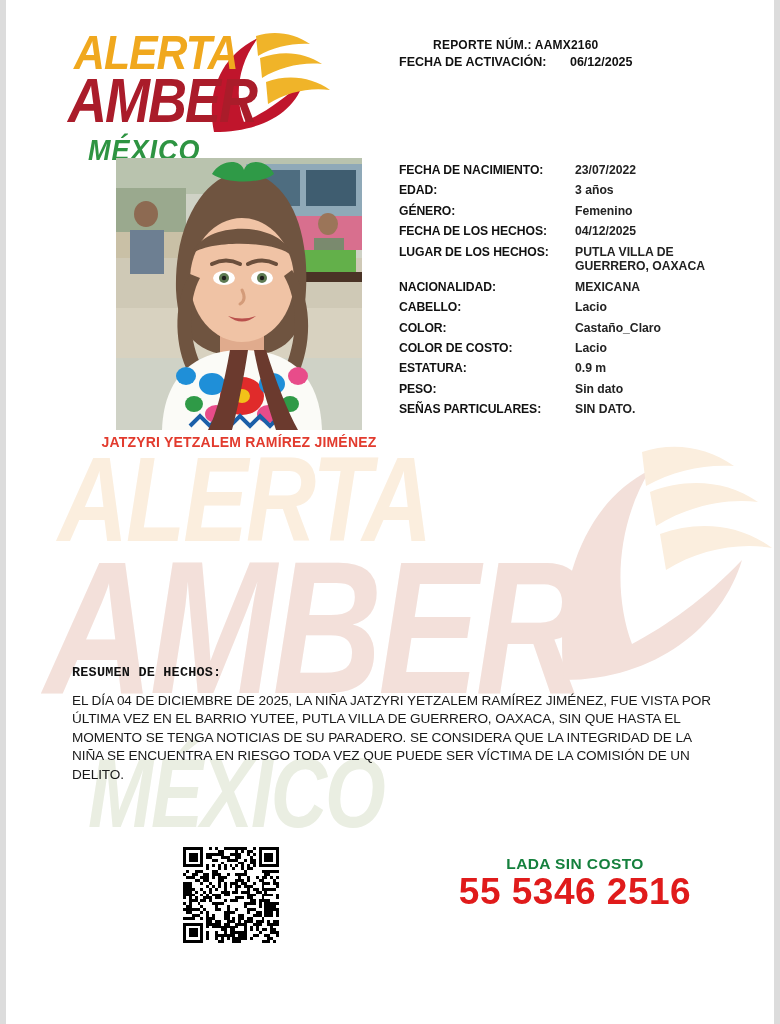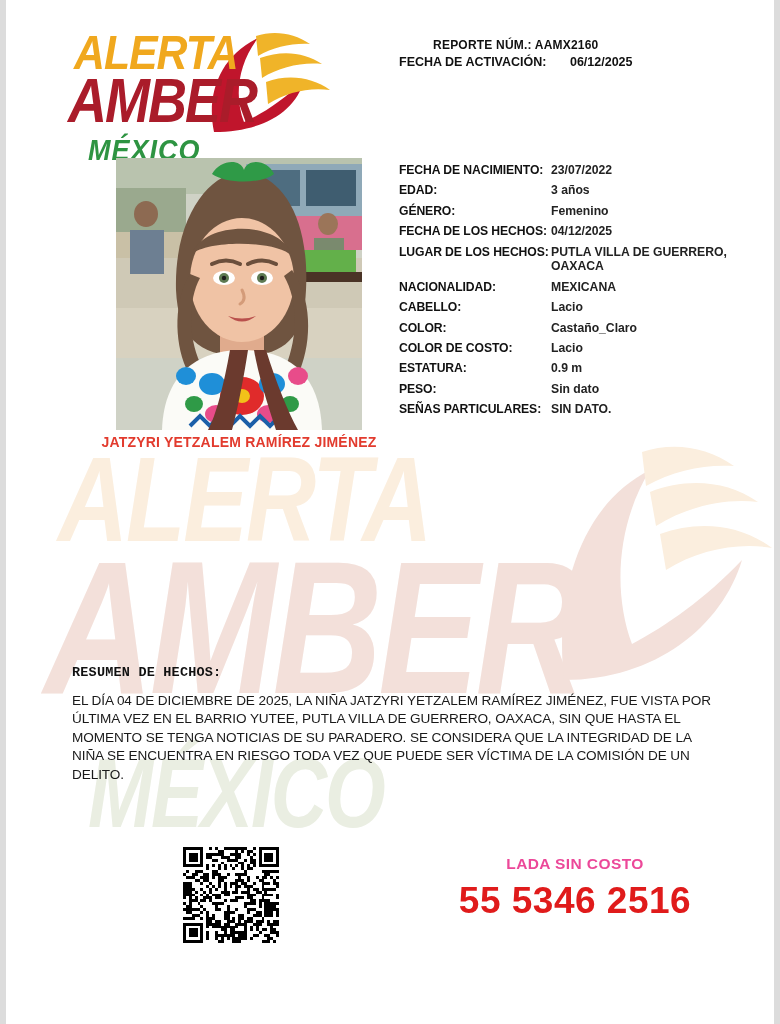--- a/index.html
+++ b/index.html
@@ -188,20 +188,21 @@
     position: absolute;
     left: 393px;
     top: 163px;
     width: 330px;
     z-index: 3;
   }
   .detail-row {
     display: flex;
     align-items: flex-start;
     margin-bottom: 5.5px;
+    gap: 24px;
   }
   .detail-label {
     width: 152px;
     flex: 0 0 152px;
     font-size: 12.2px;
     font-weight: bold;
     color: #111111;
     line-height: 1.22;
     letter-spacing: -0.1px;
   }
@@ -252,25 +253,24 @@
     position: absolute;
     left: 424px;
     top: 855px;
     width: 290px;
     text-align: center;
     z-index: 3;
   }
   #phone-label {
     font-size: 15.5px;
     font-weight: bold;
-    color: #ec4899;
+    color: #15803d;
     letter-spacing: 0.4px;
   }
   #phone-number {
-    margin-top: 9px;
     font-size: 37px;
     font-weight: bold;
     color: #e01b1b;
     letter-spacing: 0.5px;
     line-height: 1.05;
   }
 </style>
 </head>
 <body>
 

